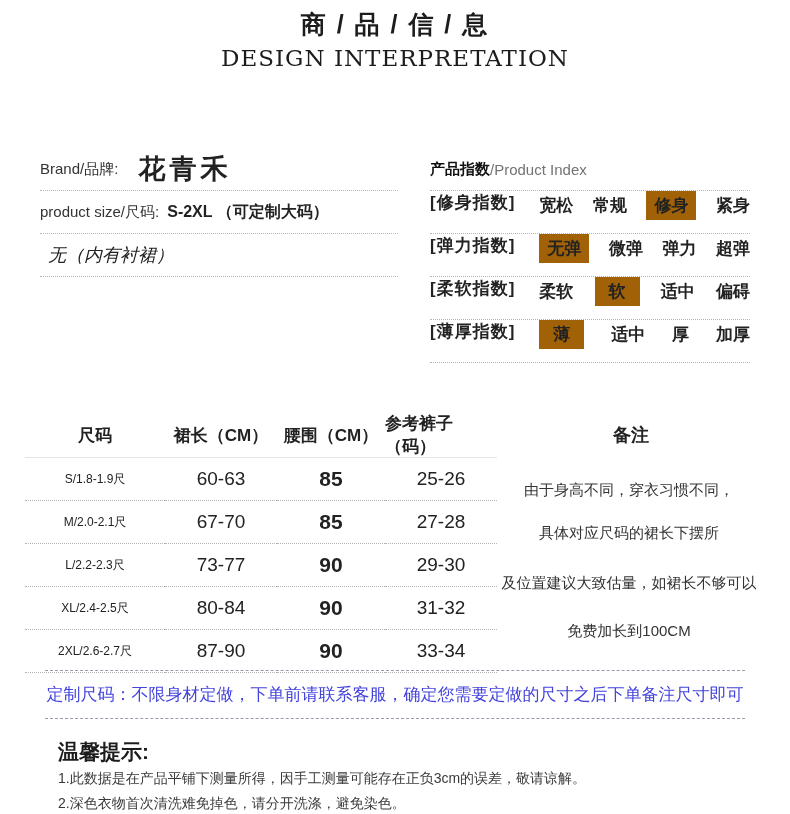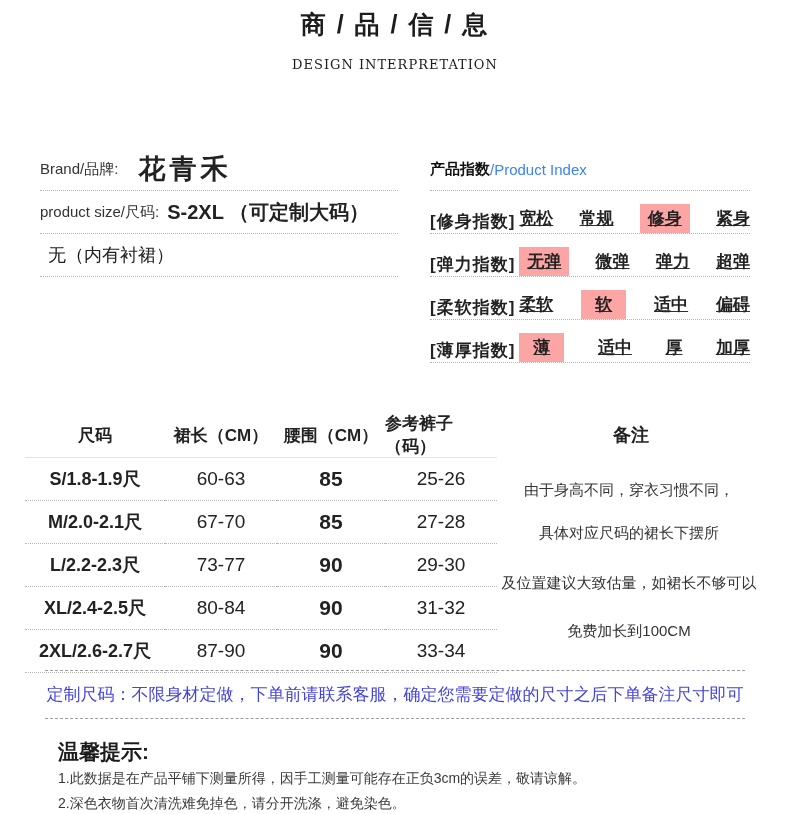--- a/index.html
+++ b/index.html
@@ -1,49 +1,49 @@
 <!DOCTYPE html>
 <html><head>
 <meta charset="utf-8">
 <style>
   html,body{margin:0;padding:0;background:#fff;}
   .page{position:relative;width:790px;height:814px;background:#fff;overflow:hidden;
         font-family:"Liberation Sans",sans-serif;color:#2f2f2f;border-radius:19px;}
   
   .header{position:absolute;top:8px;left:0;right:0;text-align:center;}
   .title{font-size:25px;font-weight:bold;color:#1c1c1c;letter-spacing:2px;}
-  .subtitle{margin-top:16px;font-family:"DejaVu Serif",serif;font-size:13px;color:#1c1c1c;letter-spacing:1px;}
+  .subtitle{margin-top:4px;font-family:"DejaVu Serif",serif;font-size:23px;color:#1c1c1c;letter-spacing:1px;}
   
   .info{position:absolute;top:148px;left:40px;width:710px;display:flex;}
   .info-left{width:358px;}
   .info-right{margin-left:32px;flex:1;}
   .irow{height:42px;display:flex;align-items:center;border-bottom:1px dotted #b5b5b5;}
   .lbl{font-size:15px;color:#333;white-space:nowrap;}
   .val{margin-left:8px;color:#222;white-space:nowrap;}
   .val-brand{font-size:27px;font-weight:bold;margin-left:20px;letter-spacing:4px;}
   .val-colour{font-size:18px;}
-  .val-size{font-size:20px;font-weight:bold;}
+  .val-size{font-size:16px;font-weight:bold;}
   .val-wear{font-size:18px;}
-  .val-safe{font-size:18px;}
+  .val-safe{font-size:18px;font-style:italic;}
   .panel-title-zh{font-size:15px;font-weight:bold;color:#111;}
-  .panel-title-en{font-size:15px;color:#3b82f6;}
-  .xrow{height:42px;display:flex;align-items:flex-end;border-bottom:1px dotted #b5b5b5;}
+  .panel-title-en{font-size:15px;color:#737373;}
+  .xrow{height:42px;display:flex;align-items:flex-start;border-bottom:1px dotted #b5b5b5;gap:12px;}
   .xlabel{font-size:17px;font-weight:bold;color:#222;white-space:nowrap;letter-spacing:1px;}
-  .opts{flex:1;display:flex;justify-content:space-between;align-items:center;margin-left:4px;text-decoration:underline;}
+  .opts{flex:1;display:flex;justify-content:space-between;align-items:center;margin-left:12px;}
   .opt{font-size:17px;font-weight:bold;color:#222;white-space:nowrap;}
-  .opt.hl{background:#fca5a5;padding:3px 8px;}
+  .opt.hl{background:#a16207;padding:3px 8px;}
   .opt.hl.narrow{padding:3px 14px;}
   
   .table-area{position:absolute;top:413px;left:25px;width:740px;display:flex;}
   .stable{display:grid;grid-template-columns:140px 112px 108px 112px;width:472px;}
   .th{height:44px;display:flex;align-items:center;justify-content:center;
       font-size:17px;font-weight:bold;color:#222;border-bottom:1px solid #e3e3e3;}
   .td{height:42px;display:flex;align-items:center;justify-content:center;
       color:#222;border-bottom:1px dotted #b5b5b5;}
-  .col-size{font-size:18px;font-weight:bold;}
+  .col-size{font-size:12px;}
   .col-waist{font-size:19px;}
   .col-len{font-size:21px;font-weight:bold;}
   .col-pants{font-size:19px;}
   .remarks{position:relative;width:268px;text-align:center;}
   .rhead{height:44px;display:flex;align-items:center;justify-content:center;
          font-size:18px;font-weight:bold;color:#222;}
   .rline{position:absolute;left:-10px;right:-6px;font-size:15px;color:#333;white-space:nowrap;text-align:center;}
   .rl0{top:68px;text-align:center;} .rl1{top:111px;} .rl2{top:161px;} .rl3{top:209px;}
   
   .custom-note{position:absolute;top:670px;left:45px;width:700px;text-align:center;

